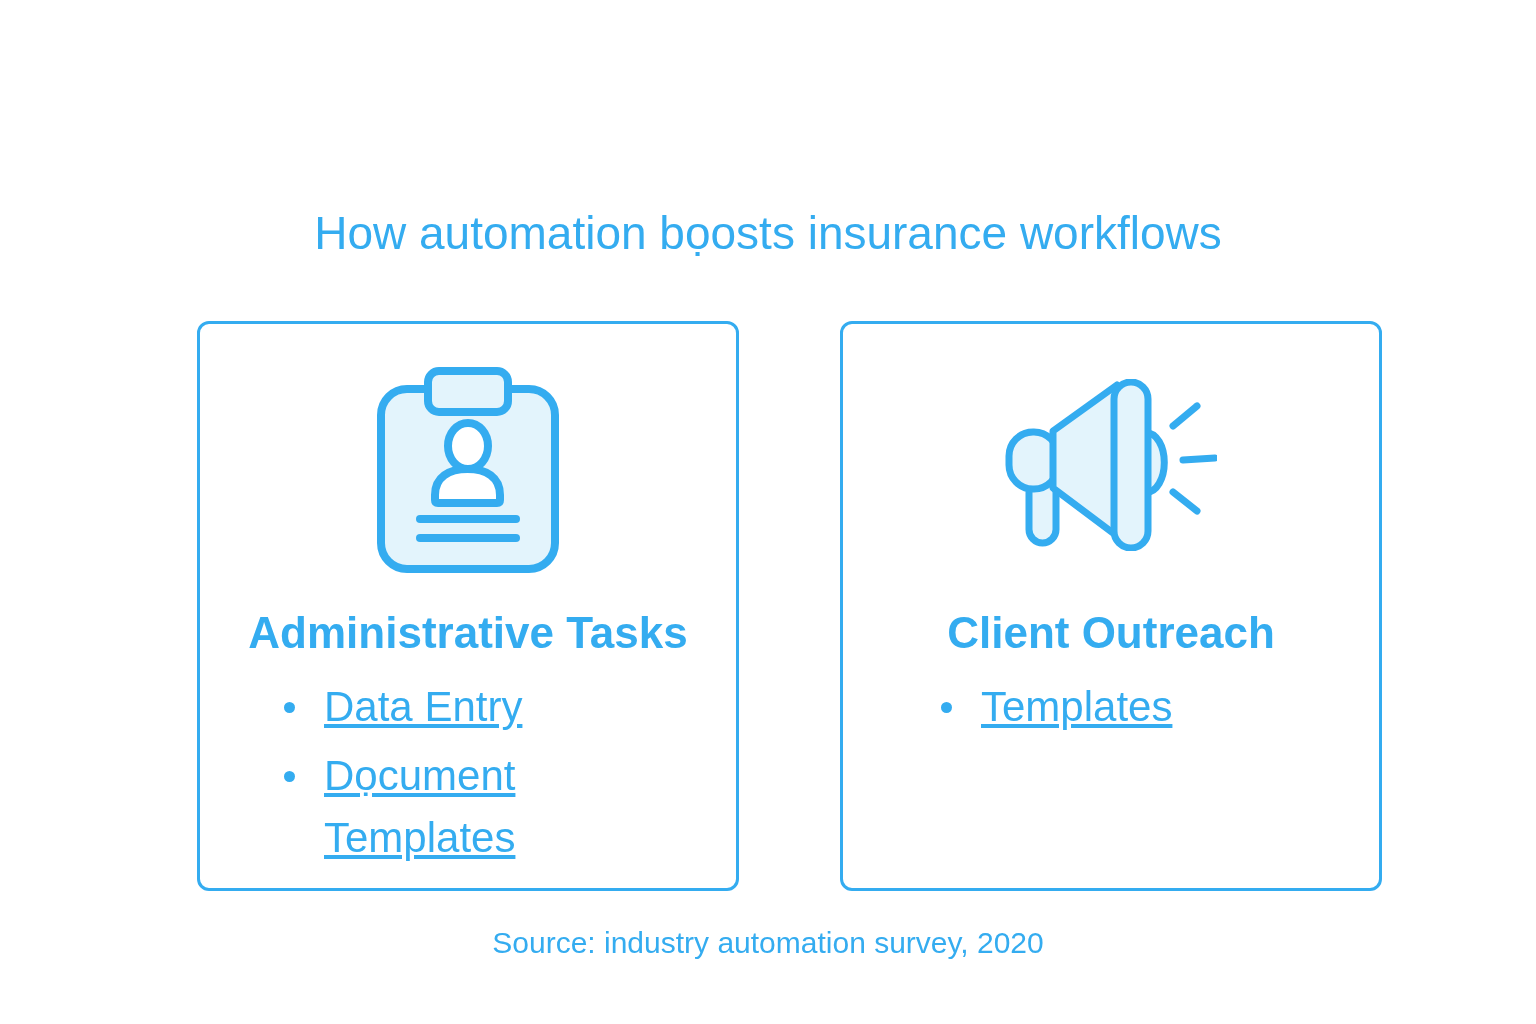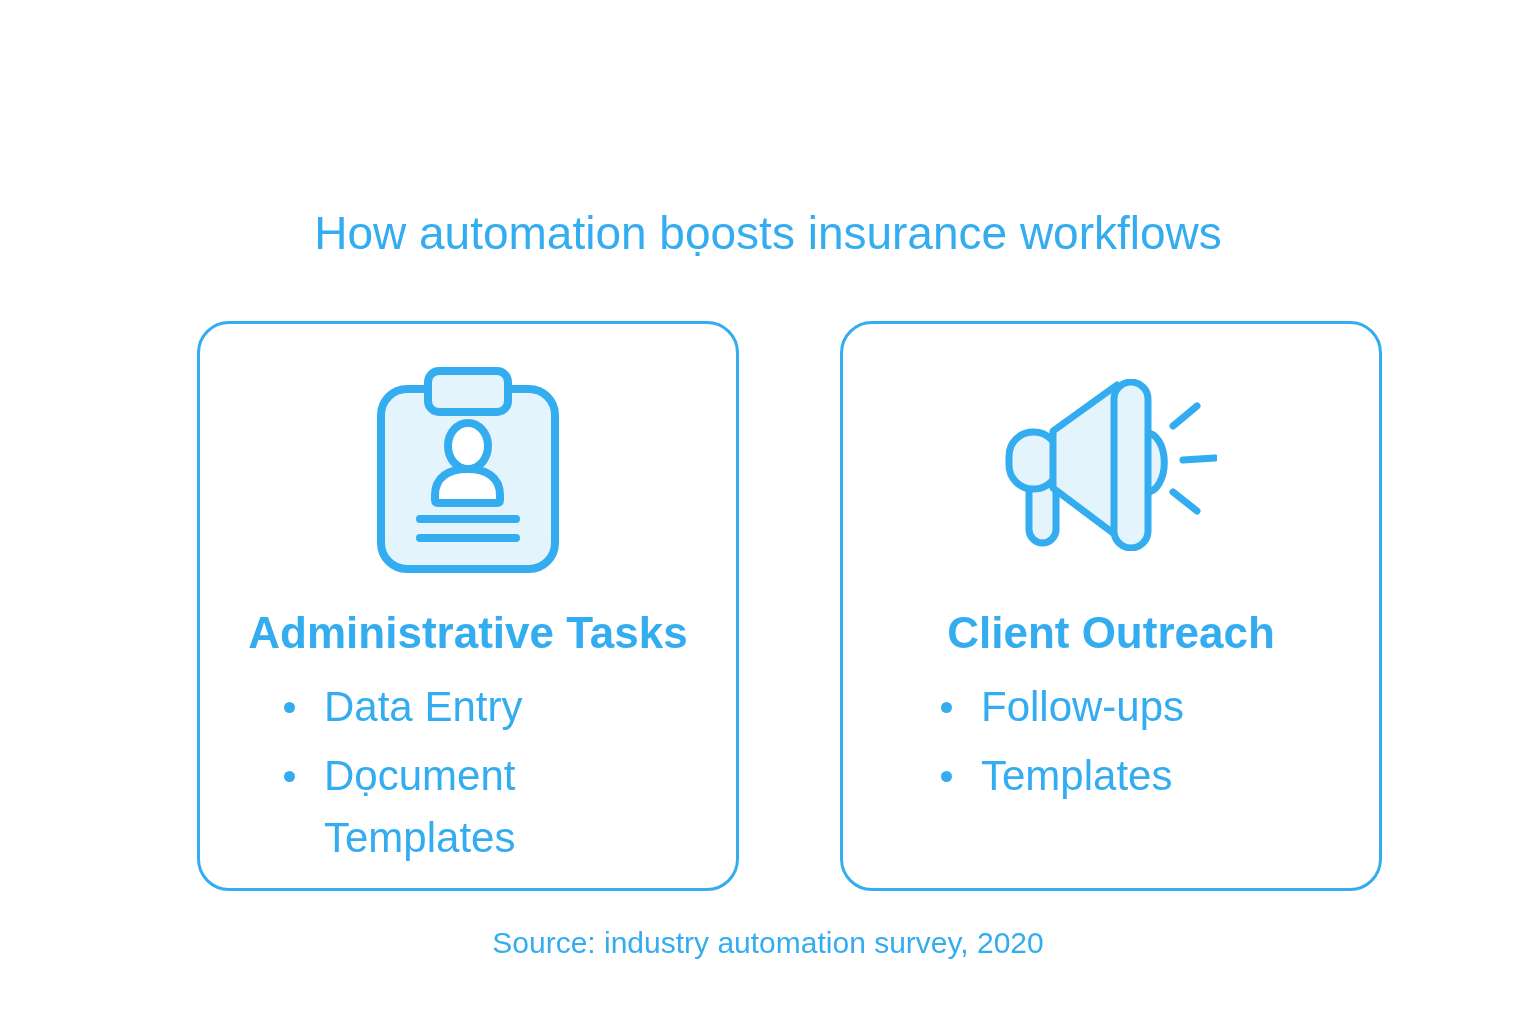--- a/index.html
+++ b/index.html
@@ -29,21 +29,21 @@
     text-align:center;
     font-size:46px;font-weight:400;
     color:var(--accent);
     line-height:1.2;
   }
 
   .card{
     position:absolute;top:321px;
     width:542px;height:570px;
     border:3px solid var(--accent);
-    border-radius:32px;
+    border-radius:12px;
     background:var(--bg);
   }
   .card--left{left:197px;}
   .card--right{left:797px;margin-left:43px;}
 
   .icon-wrap{
     position:absolute;left:0;right:0;
     display:flex;justify-content:center;
   }
   .card--left .icon-wrap{top:43px;}
@@ -53,20 +53,21 @@
     position:absolute;top:284px;left:0;width:100%;
     text-align:center;
     font-size:44px;font-weight:700;
     color:var(--accent);
     line-height:1.15;
   }
 
   .card-bullets{
     position:absolute;top:352px;
     list-style:none;
+    text-decoration:underline;
   }
   .card--left .card-bullets{left:84px;}
   .card--right .card-bullets{left:98px;}
   .card-bullets li{
     position:relative;
     padding-left:40px;
     max-width:330px;
     font-size:42px;font-weight:400;
     line-height:62px;
     color:var(--accent);
@@ -122,20 +123,19 @@
         <path d="M142 54 A 17 29 0 0 1 142 113" fill="var(--icon-fill)" stroke="var(--accent)" stroke-width="7"></path>
         <path d="M48 52 L112 6 L112 157 L48 109 Z" fill="var(--icon-fill)" stroke="var(--accent)" stroke-width="7" stroke-linejoin="round"></path>
         <rect x="109" y="3" width="34" height="166" rx="17" fill="var(--icon-fill)" stroke="var(--accent)" stroke-width="7"></rect>
         <line x1="168" y1="47" x2="192" y2="27" stroke="var(--accent)" stroke-width="7" stroke-linecap="round"></line>
         <line x1="178" y1="81" x2="210" y2="79" stroke="var(--accent)" stroke-width="7" stroke-linecap="round"></line>
         <line x1="168" y1="113" x2="192" y2="132" stroke="var(--accent)" stroke-width="7" stroke-linecap="round"></line>
       </svg>
     </div>
     <h2 class="card-title">Client Outreach</h2>
     <ul class="card-bullets">
-      <li>Follow-ups</li>
       <li>Templates</li>
     </ul>
   </section>
 
   <div class="source-line">Source: industry automation survey, 2020</div>
 
 </div>
 
 </body></html>

